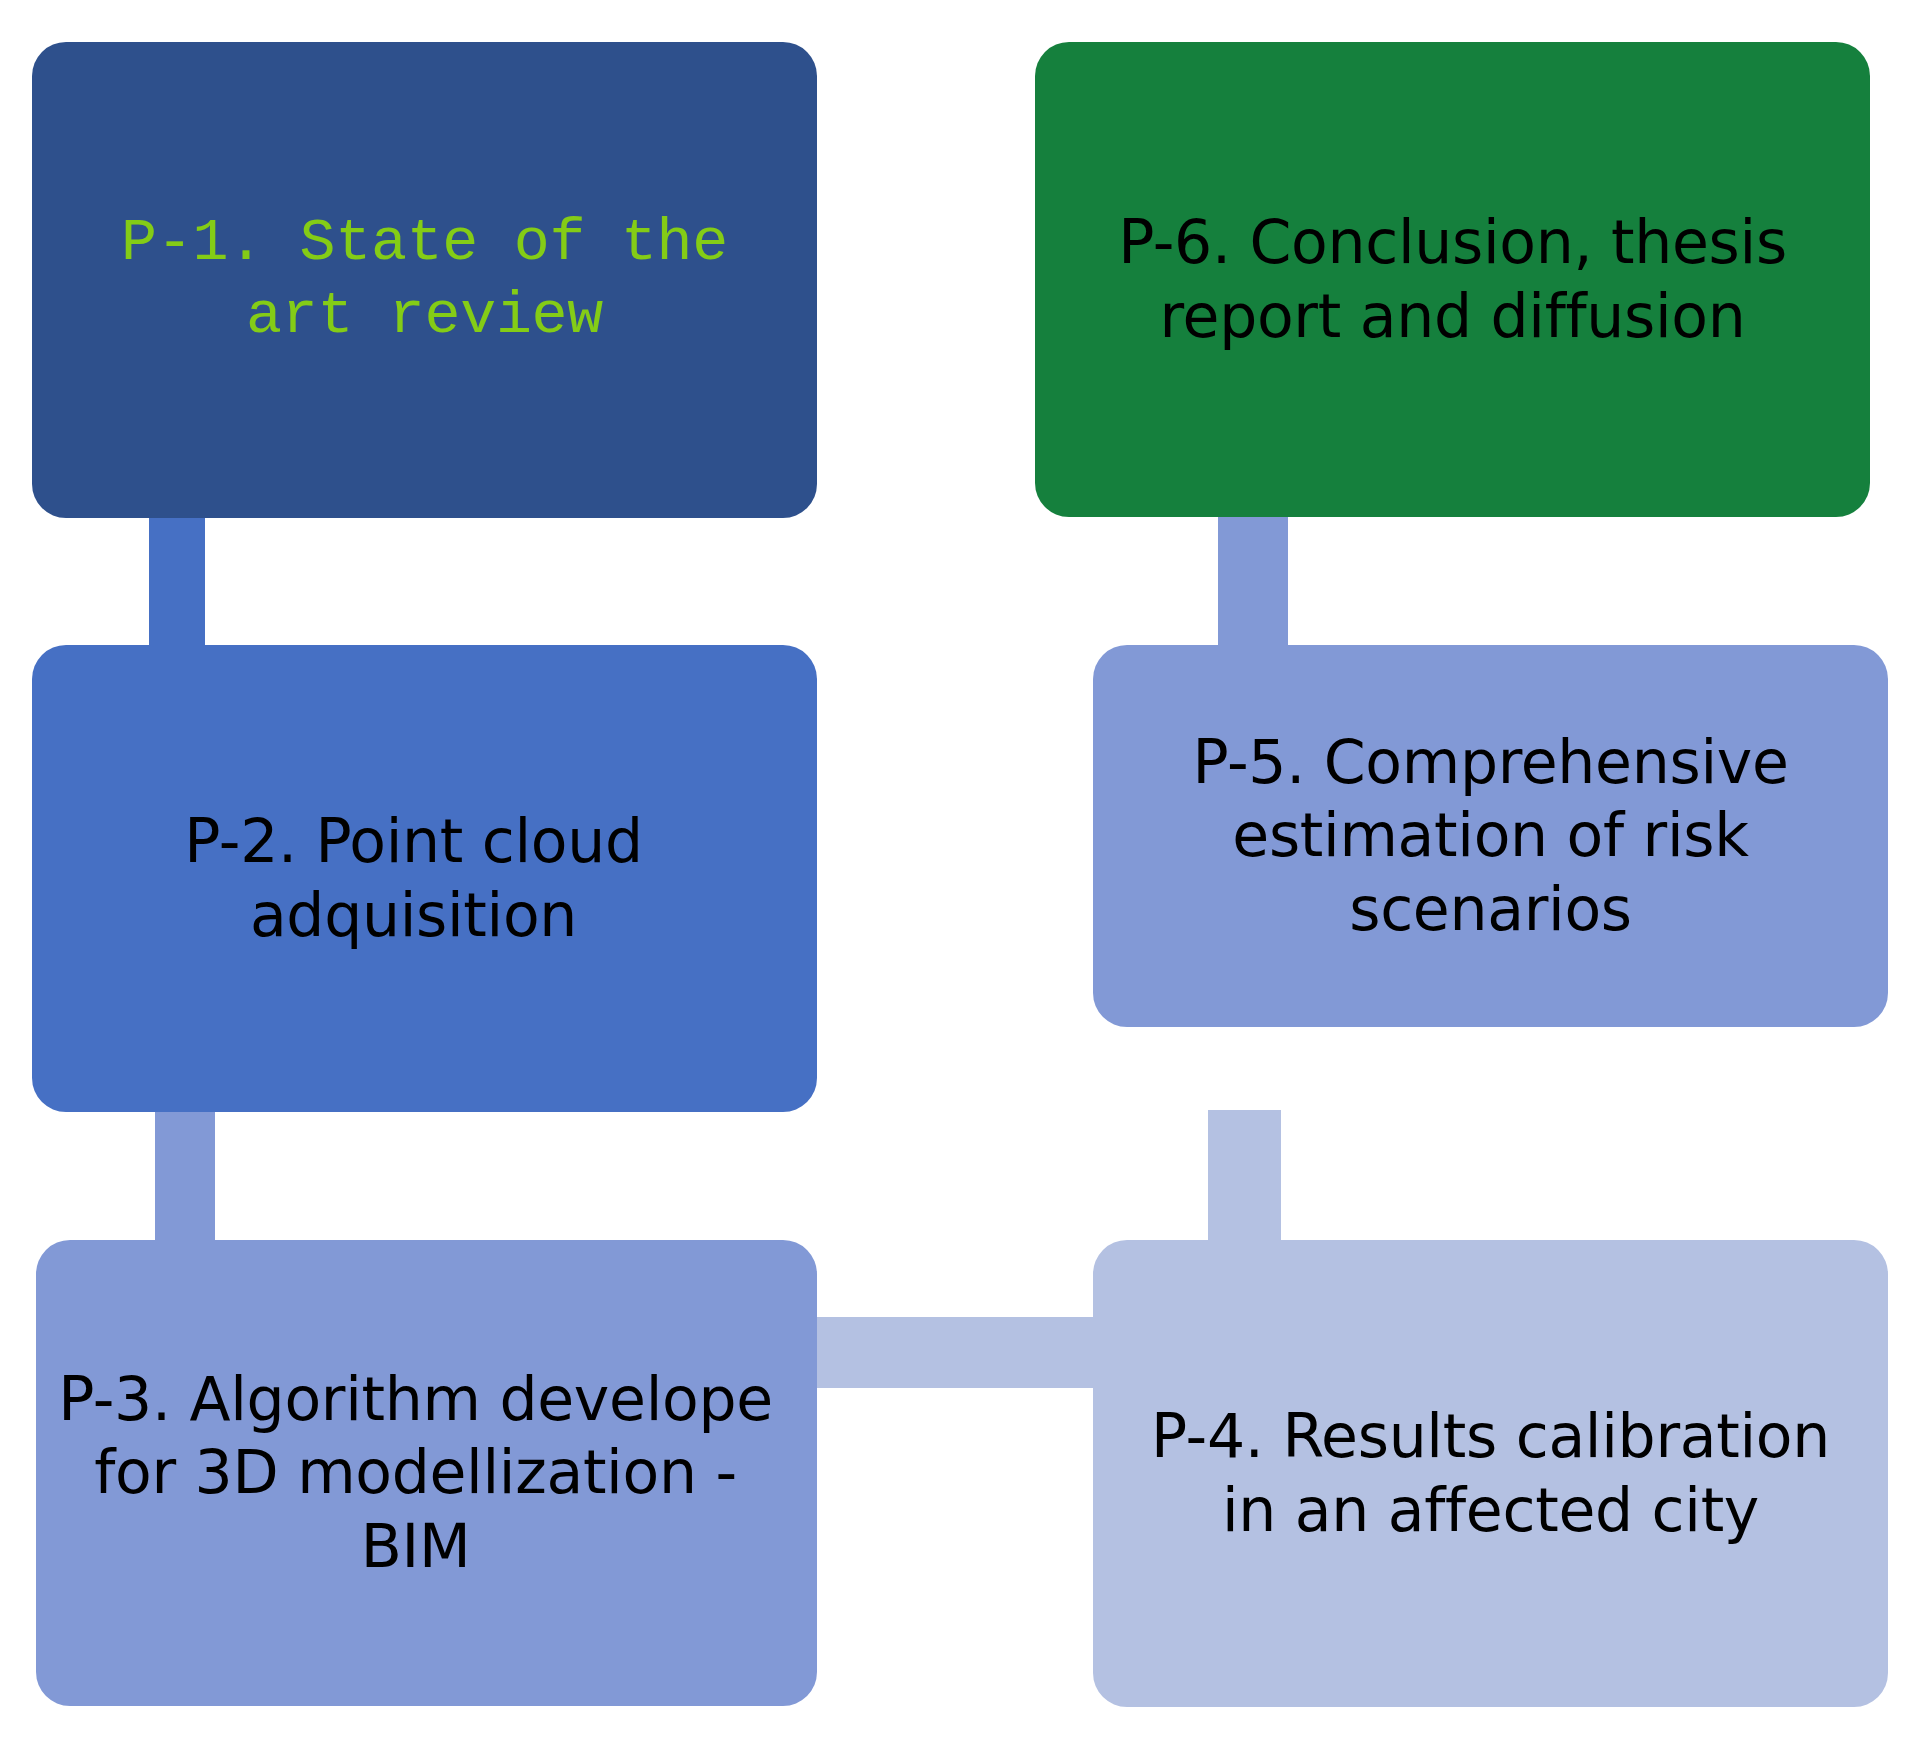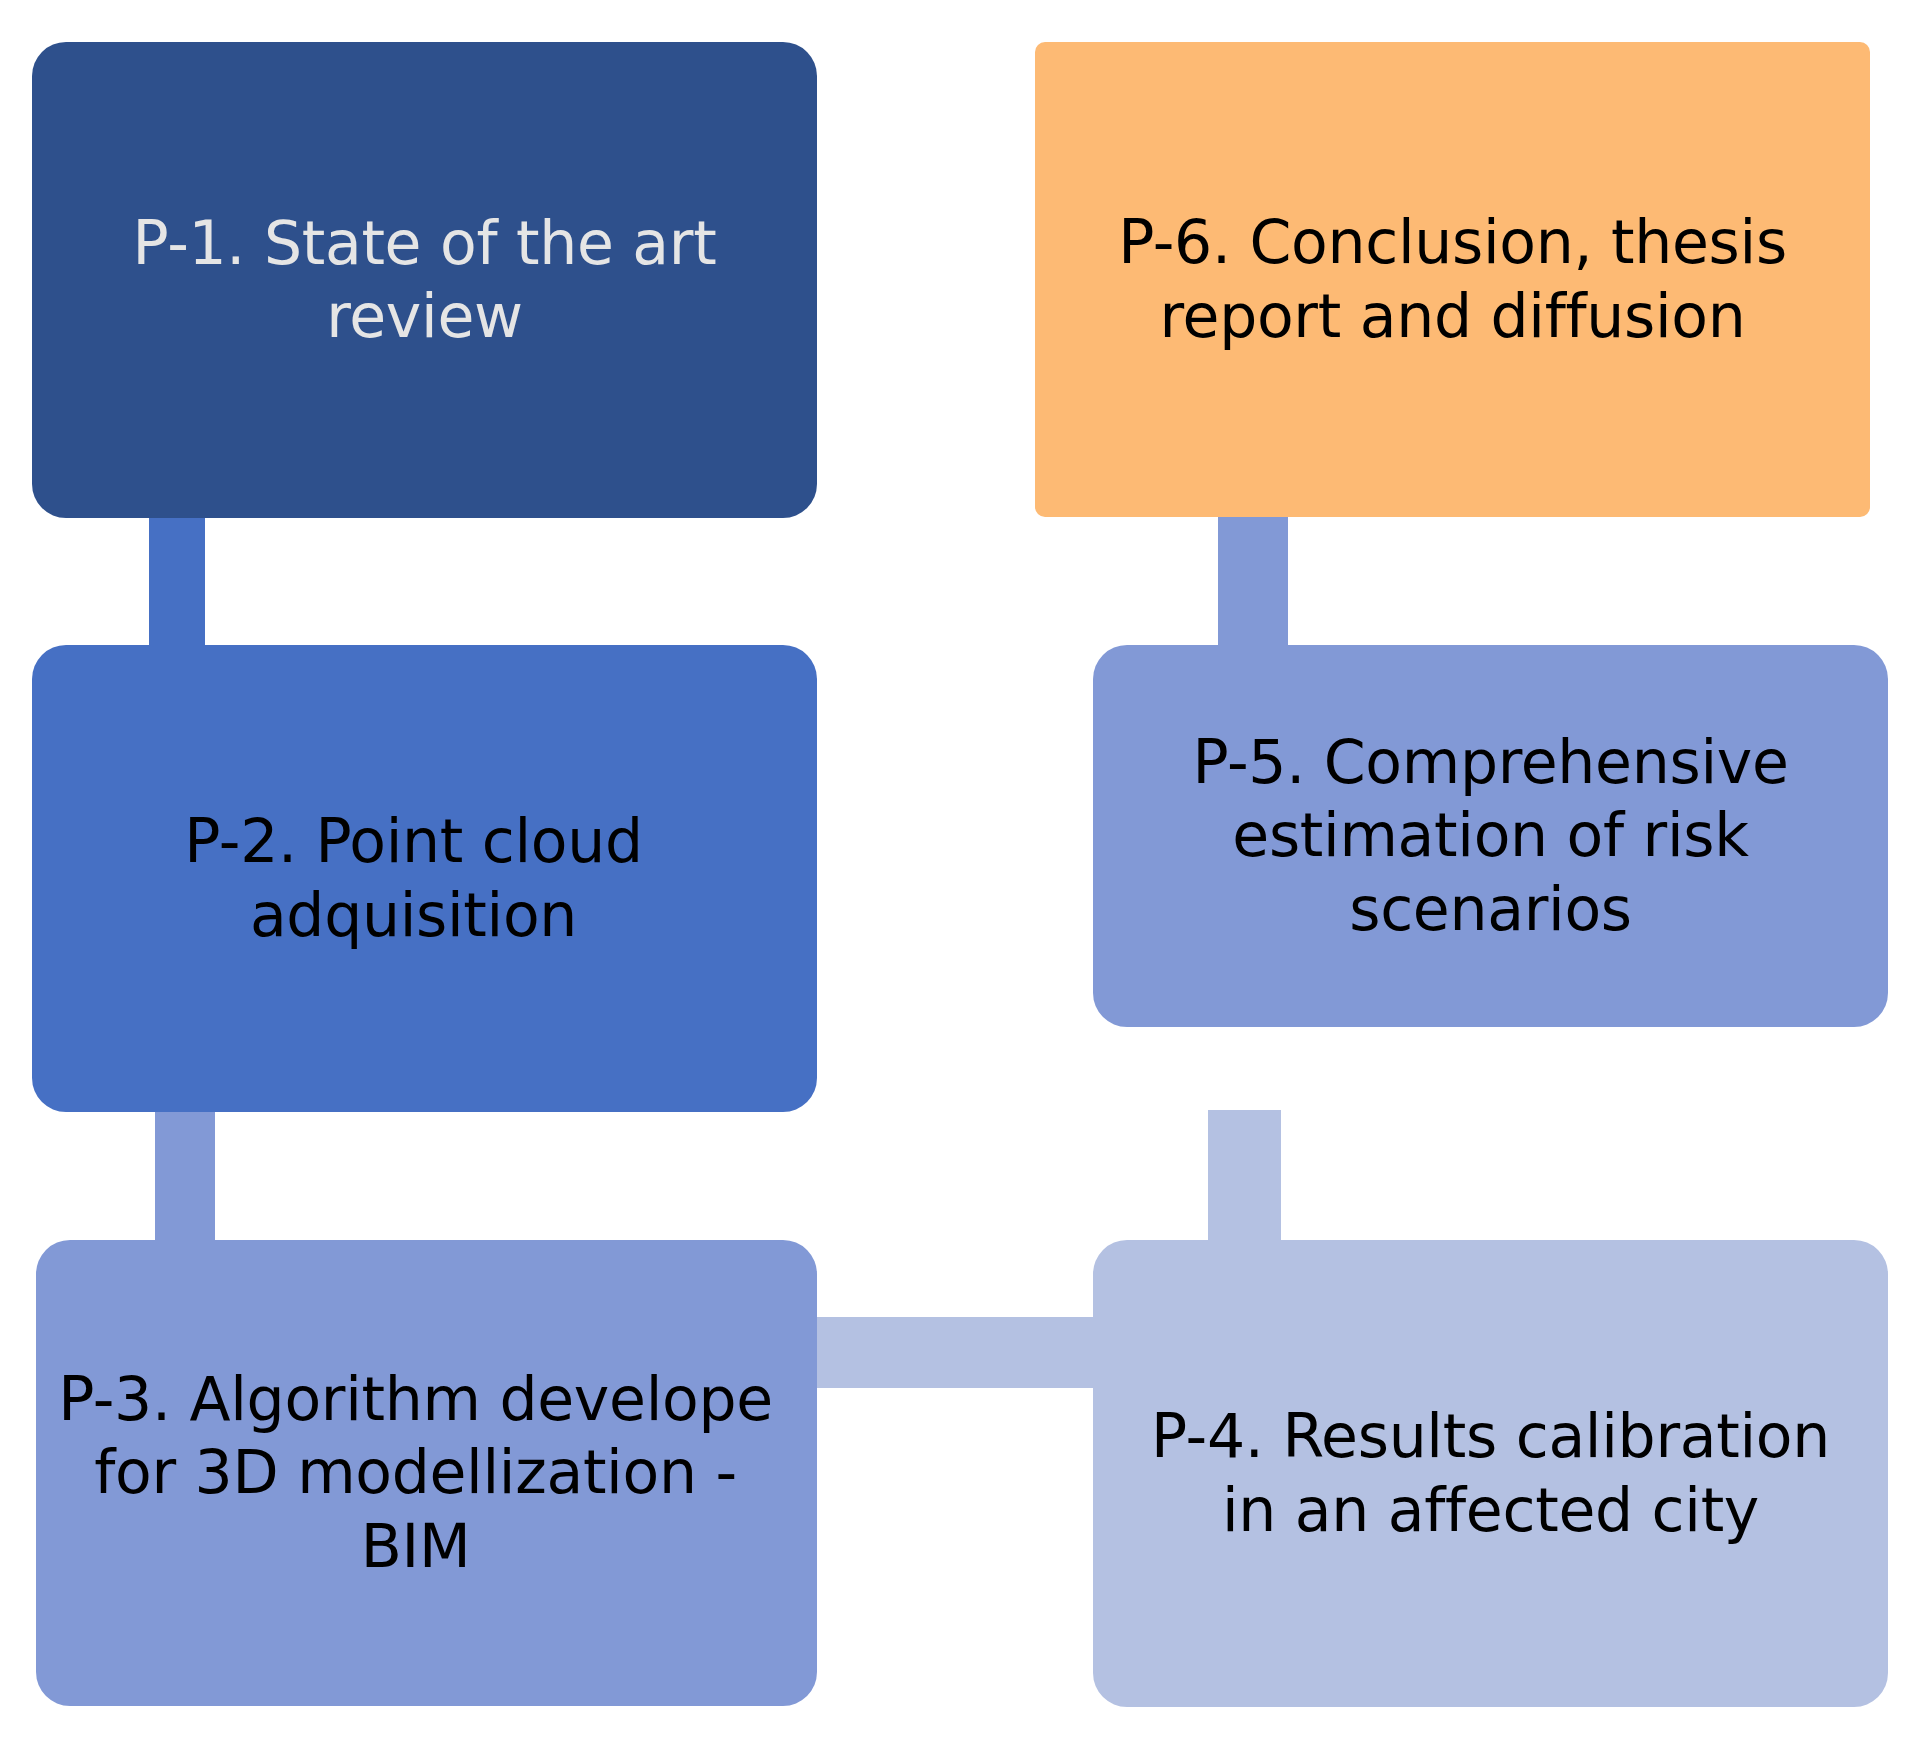--- a/index.html
+++ b/index.html
@@ -65,37 +65,37 @@
   <div class="connector" id="conn-p1-p2" style="background-color: rgb(70, 112, 196);"></div>
 
   <div class="connector" id="conn-p2-p3" style="background-color: rgb(130, 153, 214);"></div>
 
   <div class="connector" id="conn-p3-p4" style="background-color: rgb(180, 193, 226);"></div>
 
   <div class="connector" id="conn-p5-p4" style="background-color: rgb(180, 193, 226);"></div>
 
   <div class="connector" id="conn-p6-p5" style="background-color: rgb(130, 153, 214);"></div>
 
-  <div class="node" id="node-p1" style="background-color: rgb(46, 80, 140); color: #e5e5e5;">
+  <div class="node" id="node-p1" style="background-color: rgb(46, 80, 140); color: #84cc16; font-family: Liberation Mono, monospace;">
     <span class="node-label">P-1. State of the art review</span>
   </div>
 
   <div class="node" id="node-p2" style="background-color: rgb(70, 112, 196); color: rgb(0, 0, 0); padding-left: 12px;">
     <span class="node-label">P-2. Point cloud adquisition</span>
   </div>
 
   <div class="node" id="node-p3" style="background-color: rgb(130, 153, 214); color: rgb(0, 0, 0);">
     <span class="node-label">P-3. Algorithm develope for 3D modellization - BIM</span>
   </div>
 
   <div class="node" id="node-p4" style="background-color: rgb(180, 193, 226); color: rgb(0, 0, 0);">
     <span class="node-label">P-4. Results calibration in an affected city</span>
   </div>
 
   <div class="node" id="node-p5" style="background-color: rgb(130, 153, 214); color: rgb(0, 0, 0);">
     <span class="node-label">P-5. Comprehensive estimation of risk scenarios</span>
   </div>
 
-  <div class="node" id="node-p6" style="background-color: #fdba74; color: rgb(0, 0, 0); border-radius: 10px;">
+  <div class="node" id="node-p6" style="background-color: #15803d; color: rgb(0, 0, 0);">
     <span class="node-label">P-6. Conclusion, thesis report and diffusion</span>
   </div>
 
 </div>
 
 </body></html>

